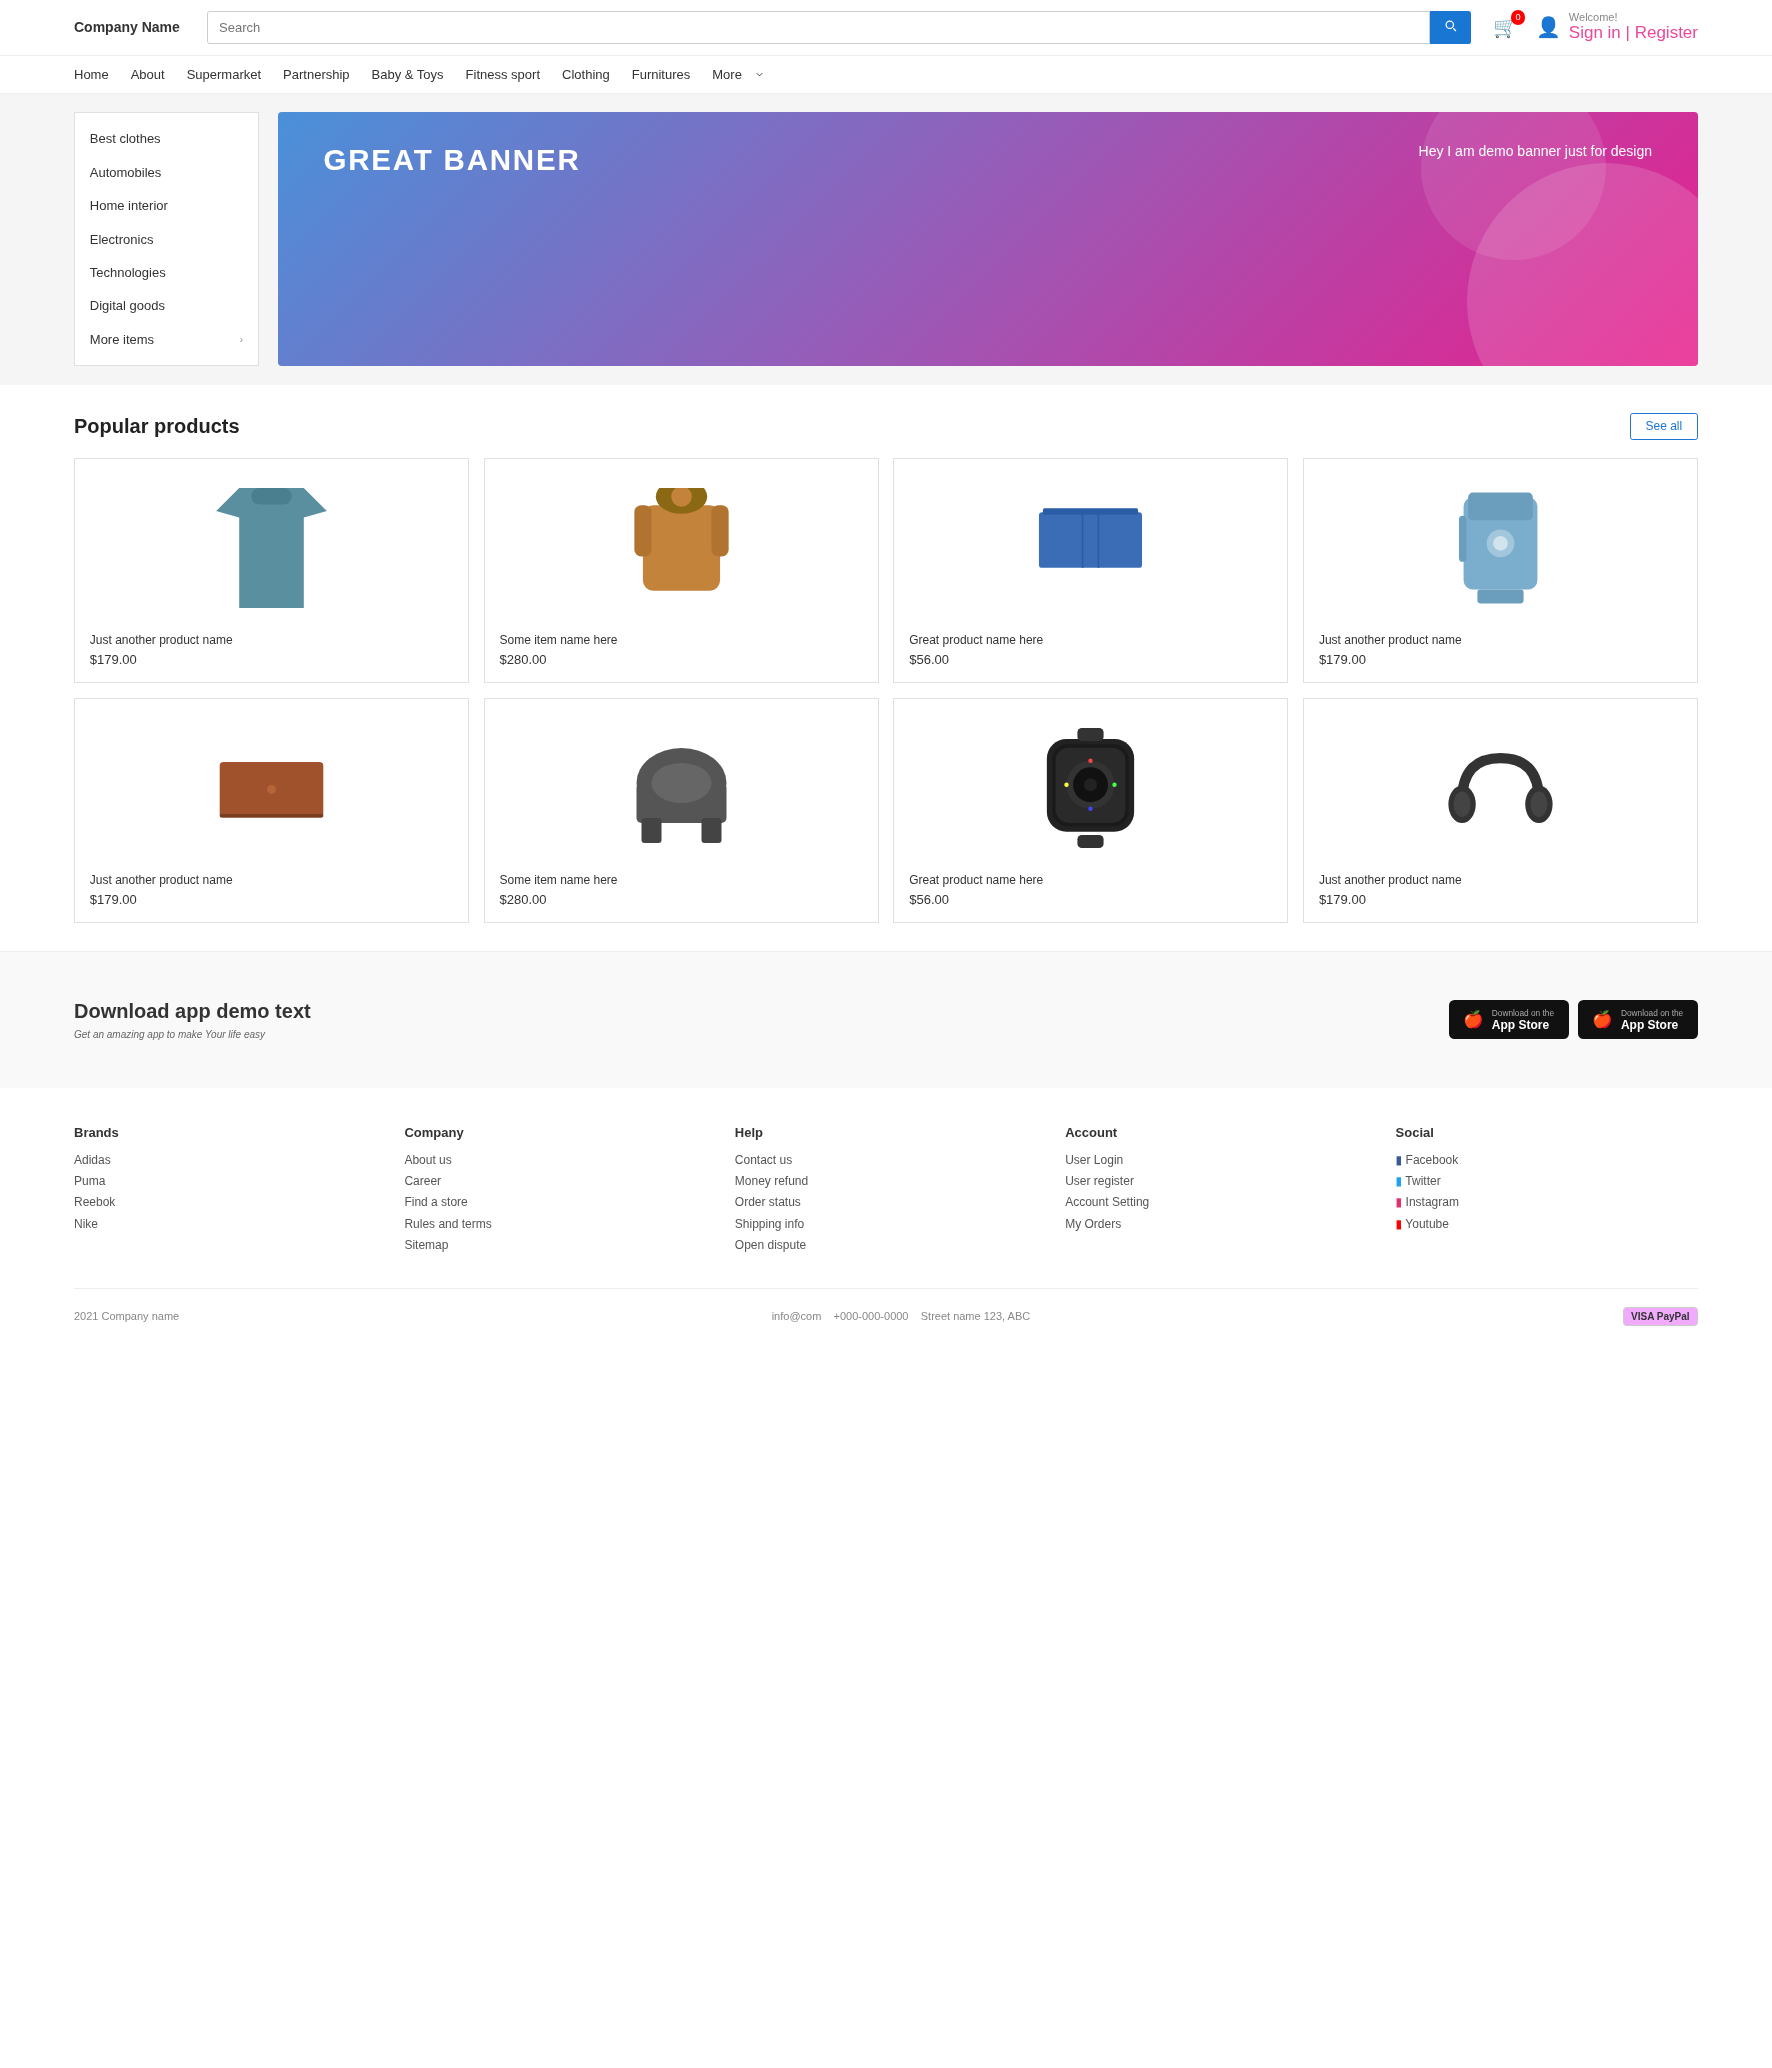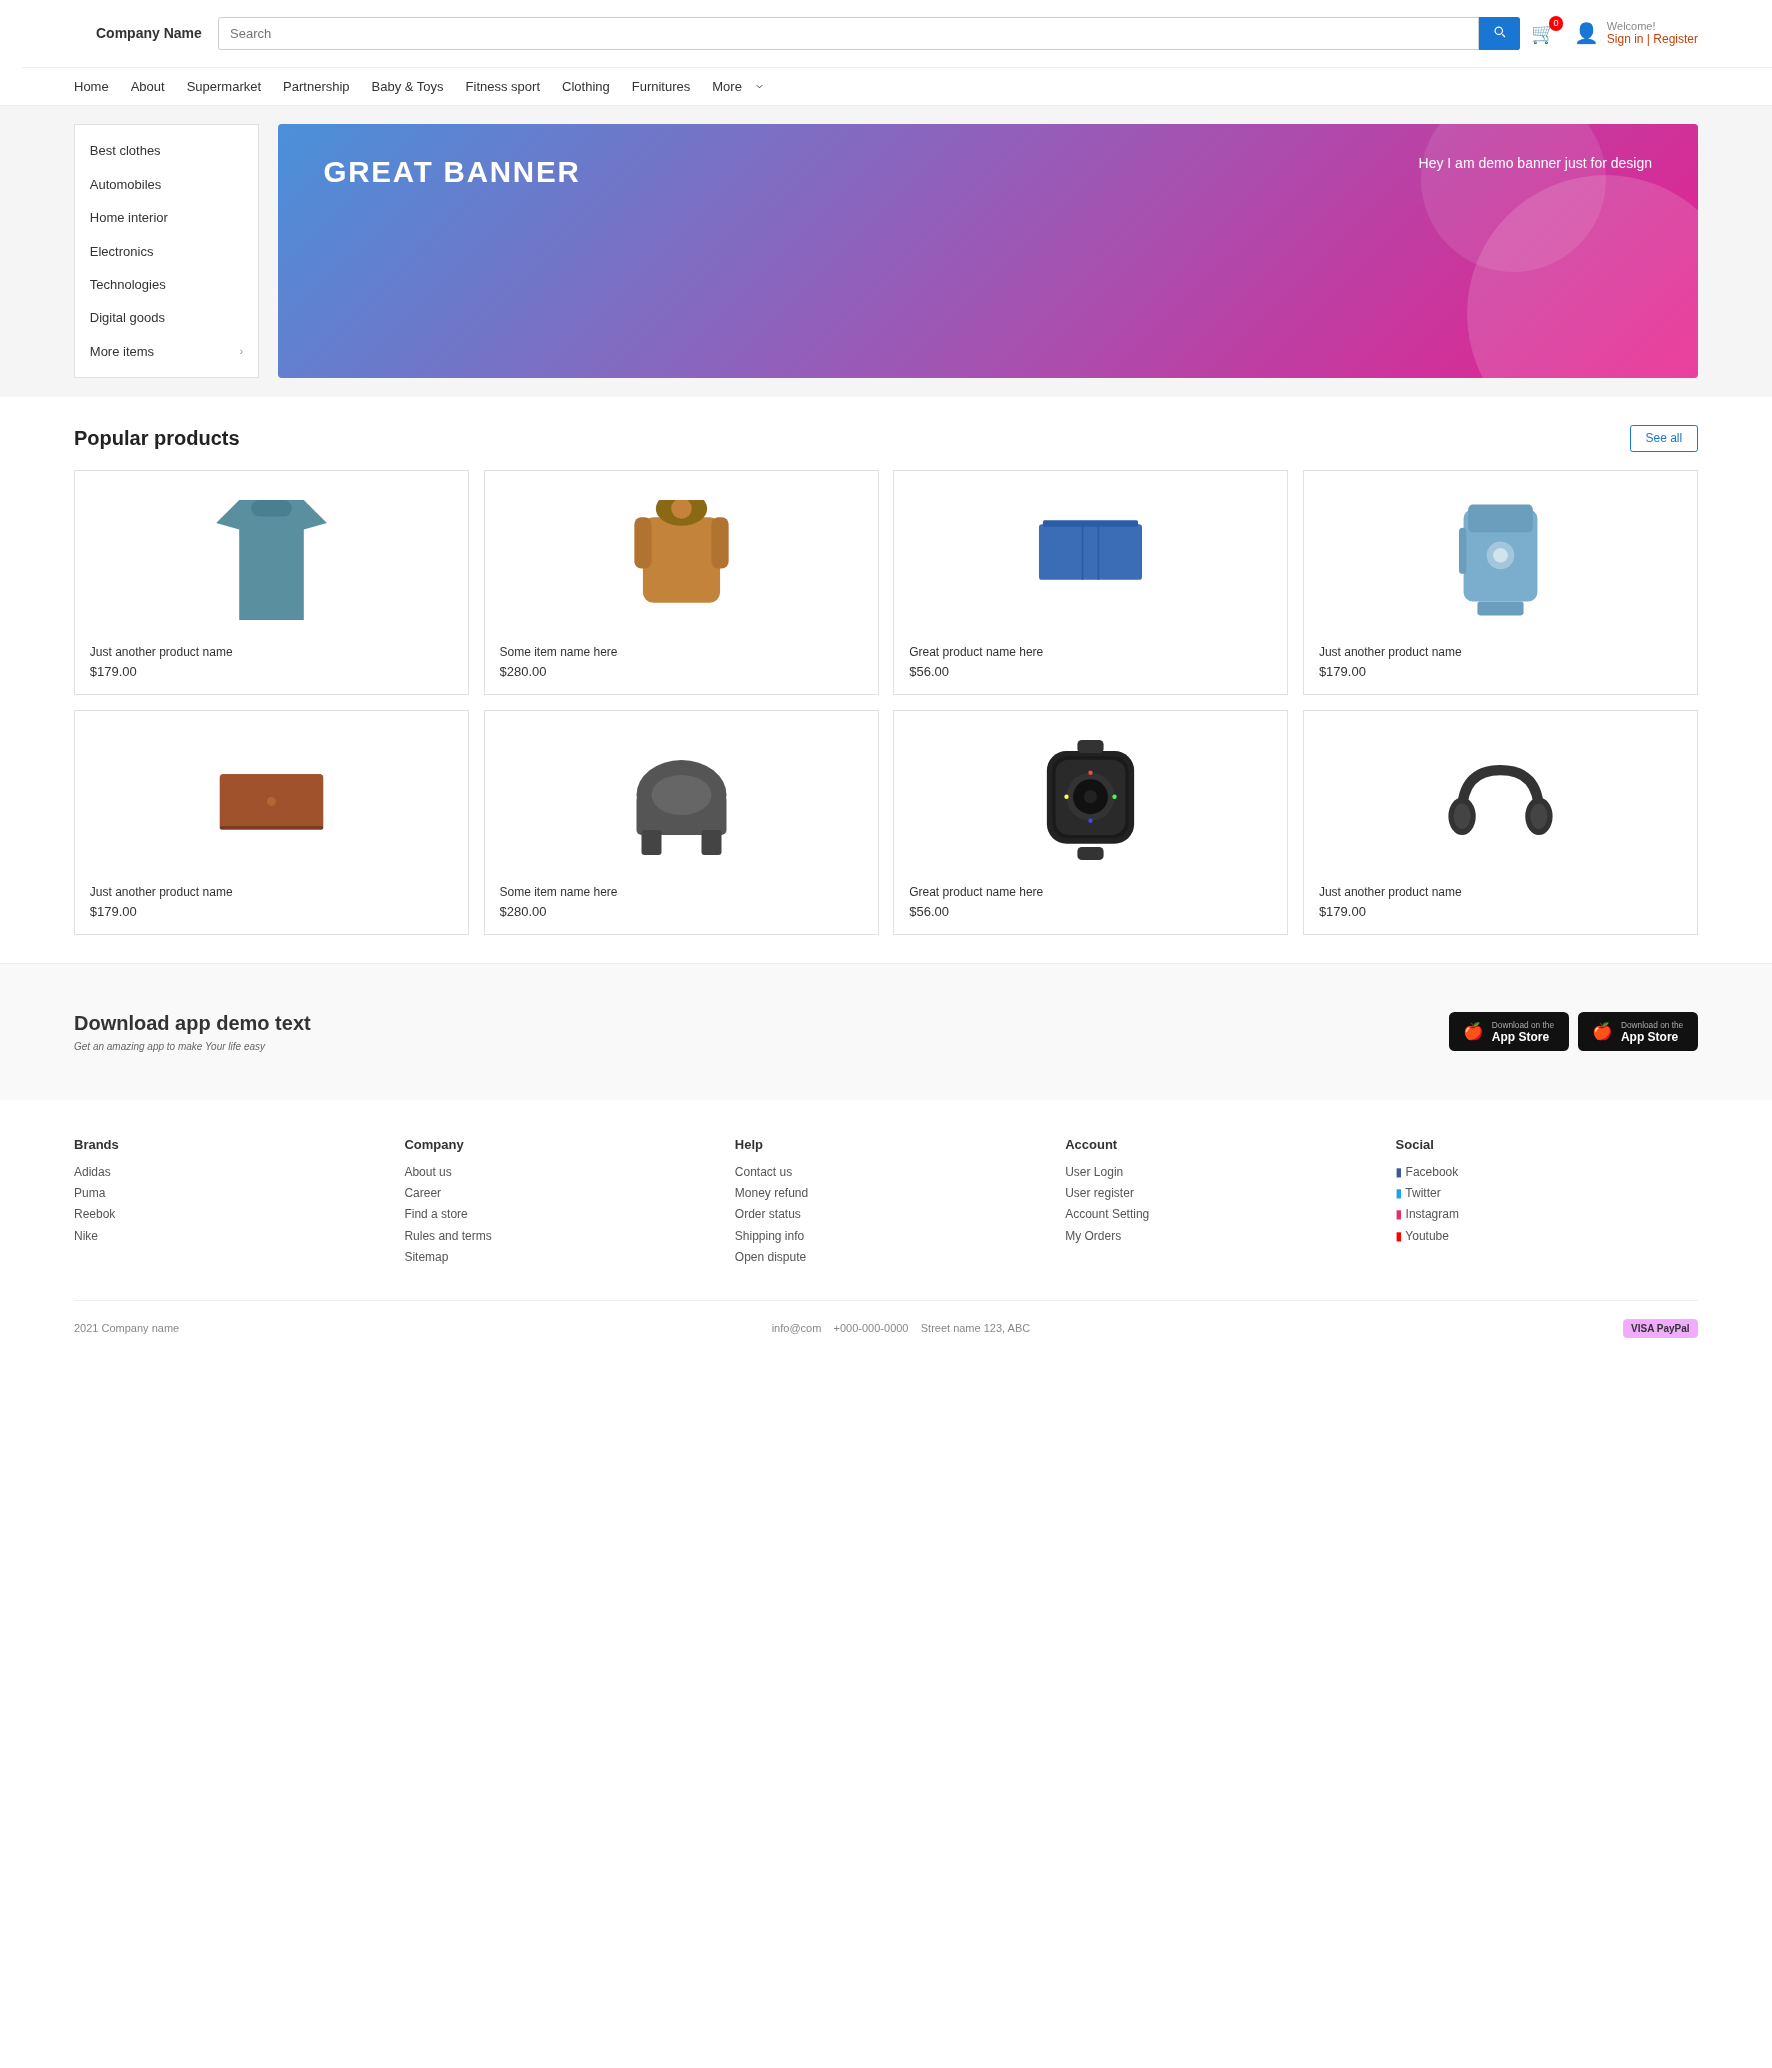--- a/index.html
+++ b/index.html
@@ -1,30 +1,30 @@
 <!DOCTYPE html>
 <html style="font-size:14.8px"><head>
   <meta charset="utf-8">
   <style>
     * { box-sizing: border-box; margin: 0; padding: 0; }
     body { font-family: Arial, sans-serif; font-size: 13px; color: #333; background: #fff; }
 
     
-    .header { display: flex; align-items: center; padding: 17px 74px; border-bottom: 0.9px solid #eee; gap: 11px; margin-left: 22px; }
+    .header { display: flex; align-items: center; padding: 11px 74px; border-bottom: 0.9px solid #eee; gap: 22px; }
     .header-logo { font-weight: bold; font-size: 14px; min-width: 111px; }
     .header-search { flex: 1; display: flex; }
     .header-search input { flex: 1; border: 0.9px solid #ccc; padding: 7.4px 11px; font-size: 13px; outline: none; border-radius: 2.8px 0 0 2.8px; }
     .header-search button { background: #1976d2; border: none; color: white; padding: 7.4px 13px; cursor: pointer; border-radius: 0 2.8px 2.8px 0; }
     .header-search button svg { width: 14.8px; height: 14.8px; fill: white; }
     .header-right { display: flex; align-items: center; gap: 18.5px; margin-left: auto; }
     .cart-icon-wrap { position: relative; cursor: pointer; }
     .cart-badge { position: absolute; top: -5.5px; right: -7.4px; background: red; color: white; border-radius: 50%; width: 14.8px; height: 14.8px; font-size: 9.2px; display: flex; align-items: center; justify-content: center; }
     .user-area { display: flex; align-items: center; gap: 7.4px; font-size: 12px; }
     .user-area .welcome { font-size: 11px; color: #888; }
-    .user-area .sign-link { font-size: 12px; color: #c2410c; }
+    .user-area .sign-link { font-size: 17px; color: #ec4899; }
 
     
     .nav { display: flex; align-items: center; padding: 11px 74px; gap: 22px; border-bottom: 0.9px solid #eee; font-size: 13px; }
     .nav a { text-decoration: none; color: #333; cursor: pointer; }
     .nav .more-btn { display: flex; align-items: center; gap: 12px; cursor: pointer; color: #333; }
     .nav .more-btn svg { width: 11px; height: 11px; }
 
     
     .main-content { display: flex; padding: 18.5px 74px; gap: 18.5px; background: #f5f5f5; }
 

